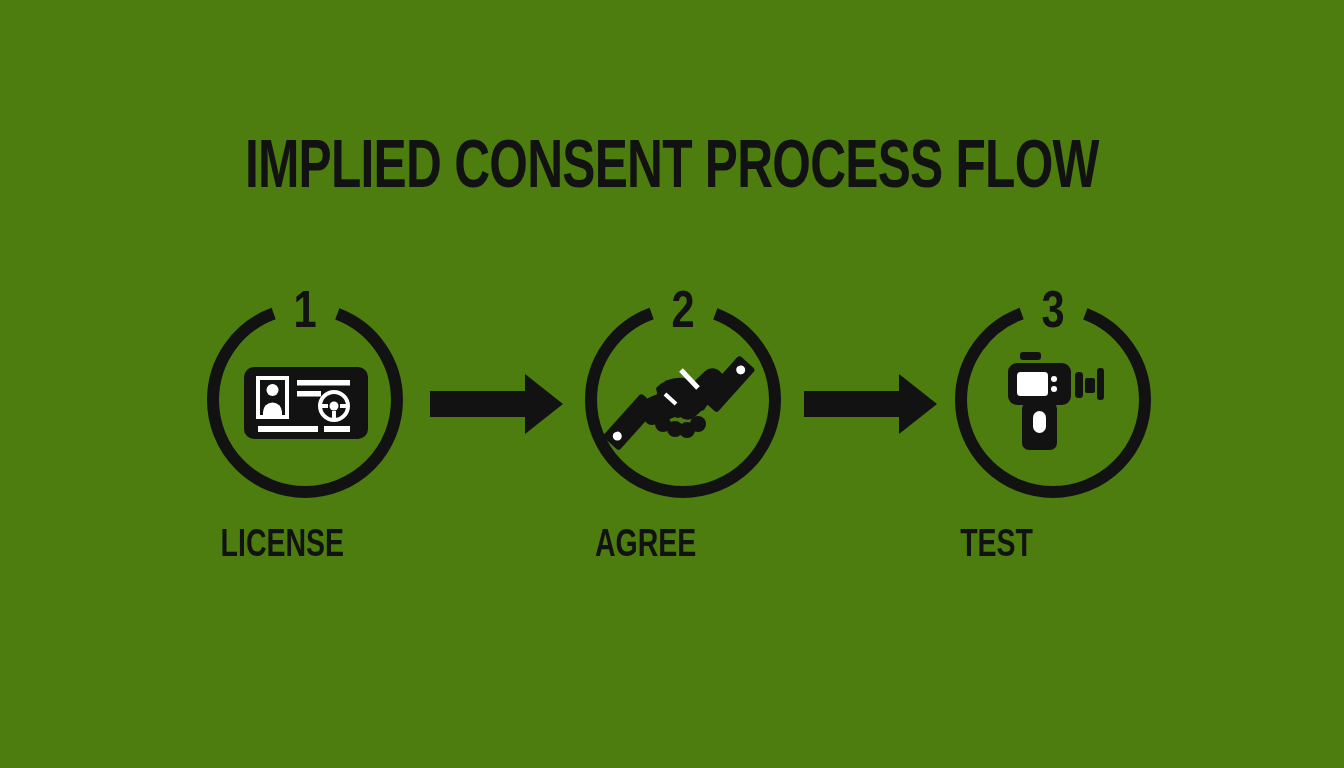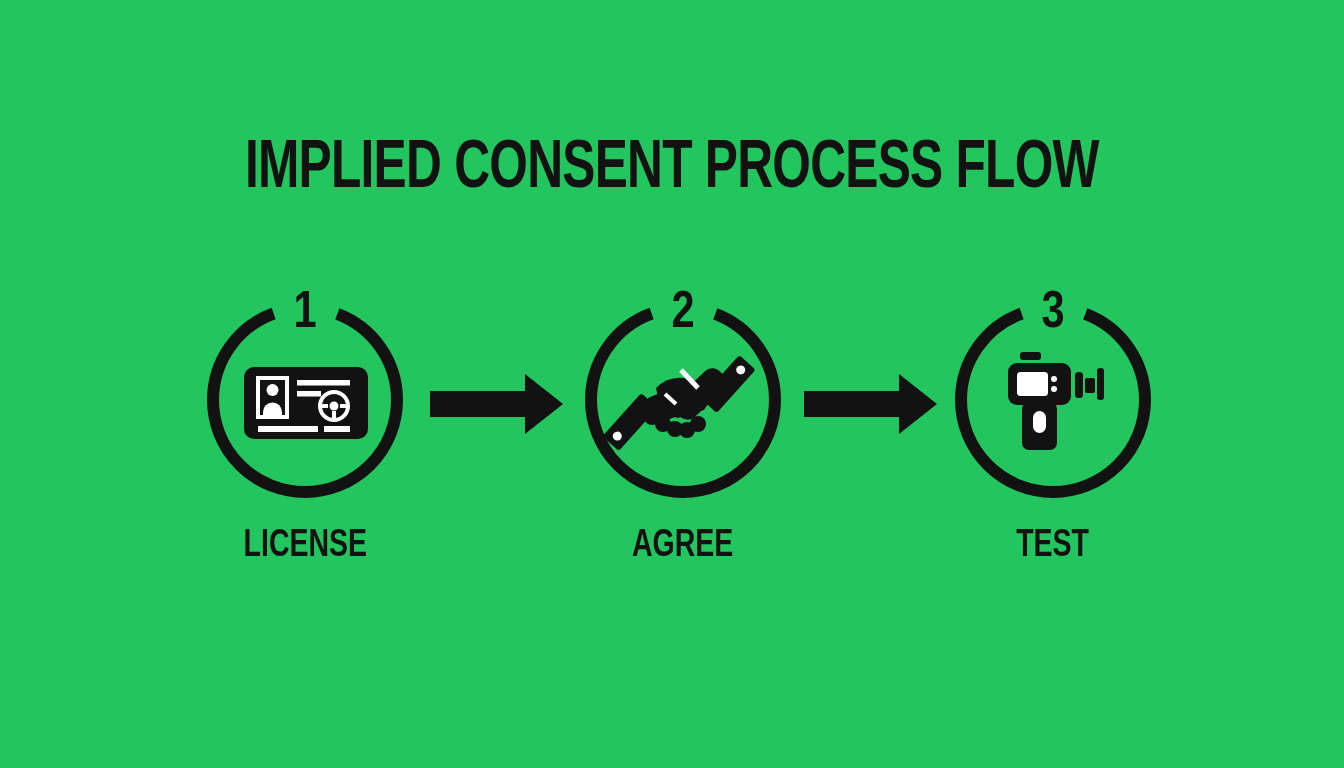--- a/index.html
+++ b/index.html
@@ -5,21 +5,21 @@
   html, body { margin: 0; padding: 0; }
   body {
     width: 1344px; height: 768px;
     background: #ffffff;
     font-family: "Liberation Sans", sans-serif;
     color: #121212;
   }
   .canvas {
     position: relative;
     width: 1344px; height: 768px;
-    background: #22c55e;
+    background: #4d7c0f;
     overflow: hidden;
   }
   .title-wrap {
     position: absolute;
     left: 0; top: 129px; width: 1344px;
     text-align: center;
   }
   .title {
     display: inline-block;
     font-size: 68px;
@@ -36,21 +36,21 @@
     top: 276px;
     width: 210px; height: 232px;
   }
   .step-svg.s1 { left: 200px; }
   .step-svg.s2 { left: 578px; }
   .step-svg.s3 { left: 948px; }
   .step-label-wrap {
     position: absolute;
     top: 524px;
     width: 210px;
-    text-align: center;
+    text-align: left;
   }
   .step-label-wrap.s1 { left: 200px; }
   .step-label-wrap.s2 { left: 578px; }
   .step-label-wrap.s3 { left: 948px; }
   .step-label {
     display: inline-block;
     font-size: 38px;
     font-weight: 700;
     line-height: 1;
     white-space: nowrap;

